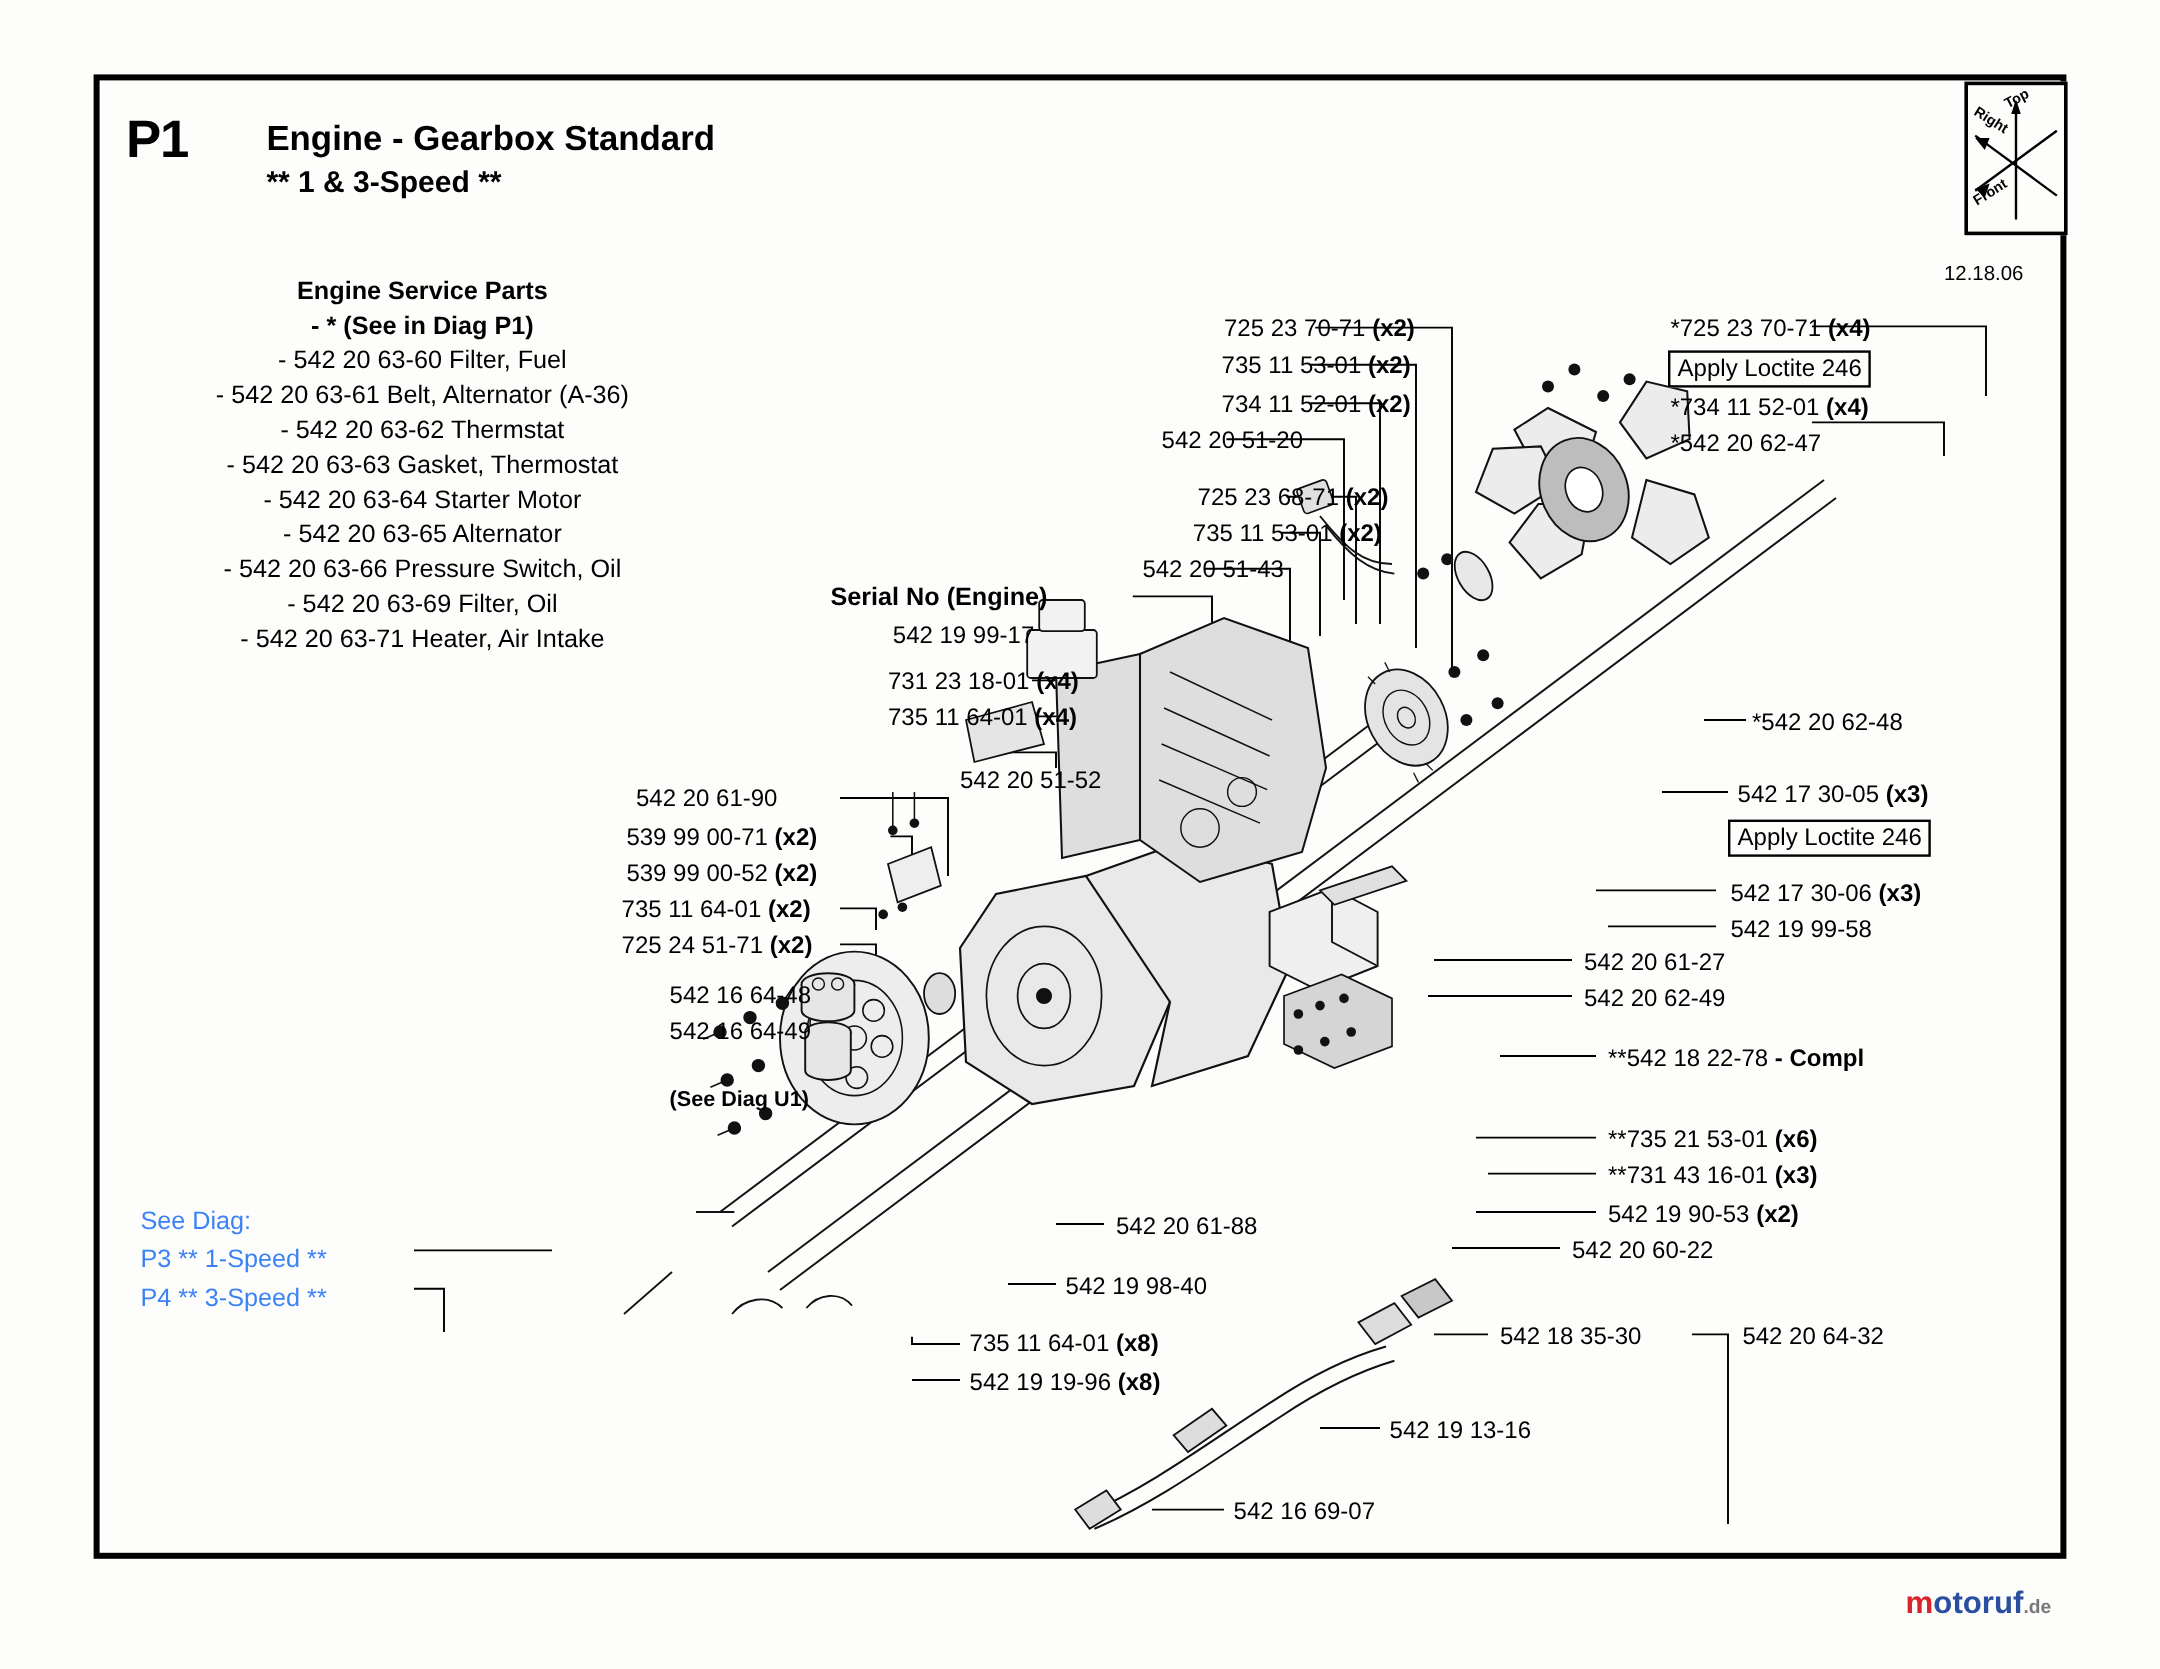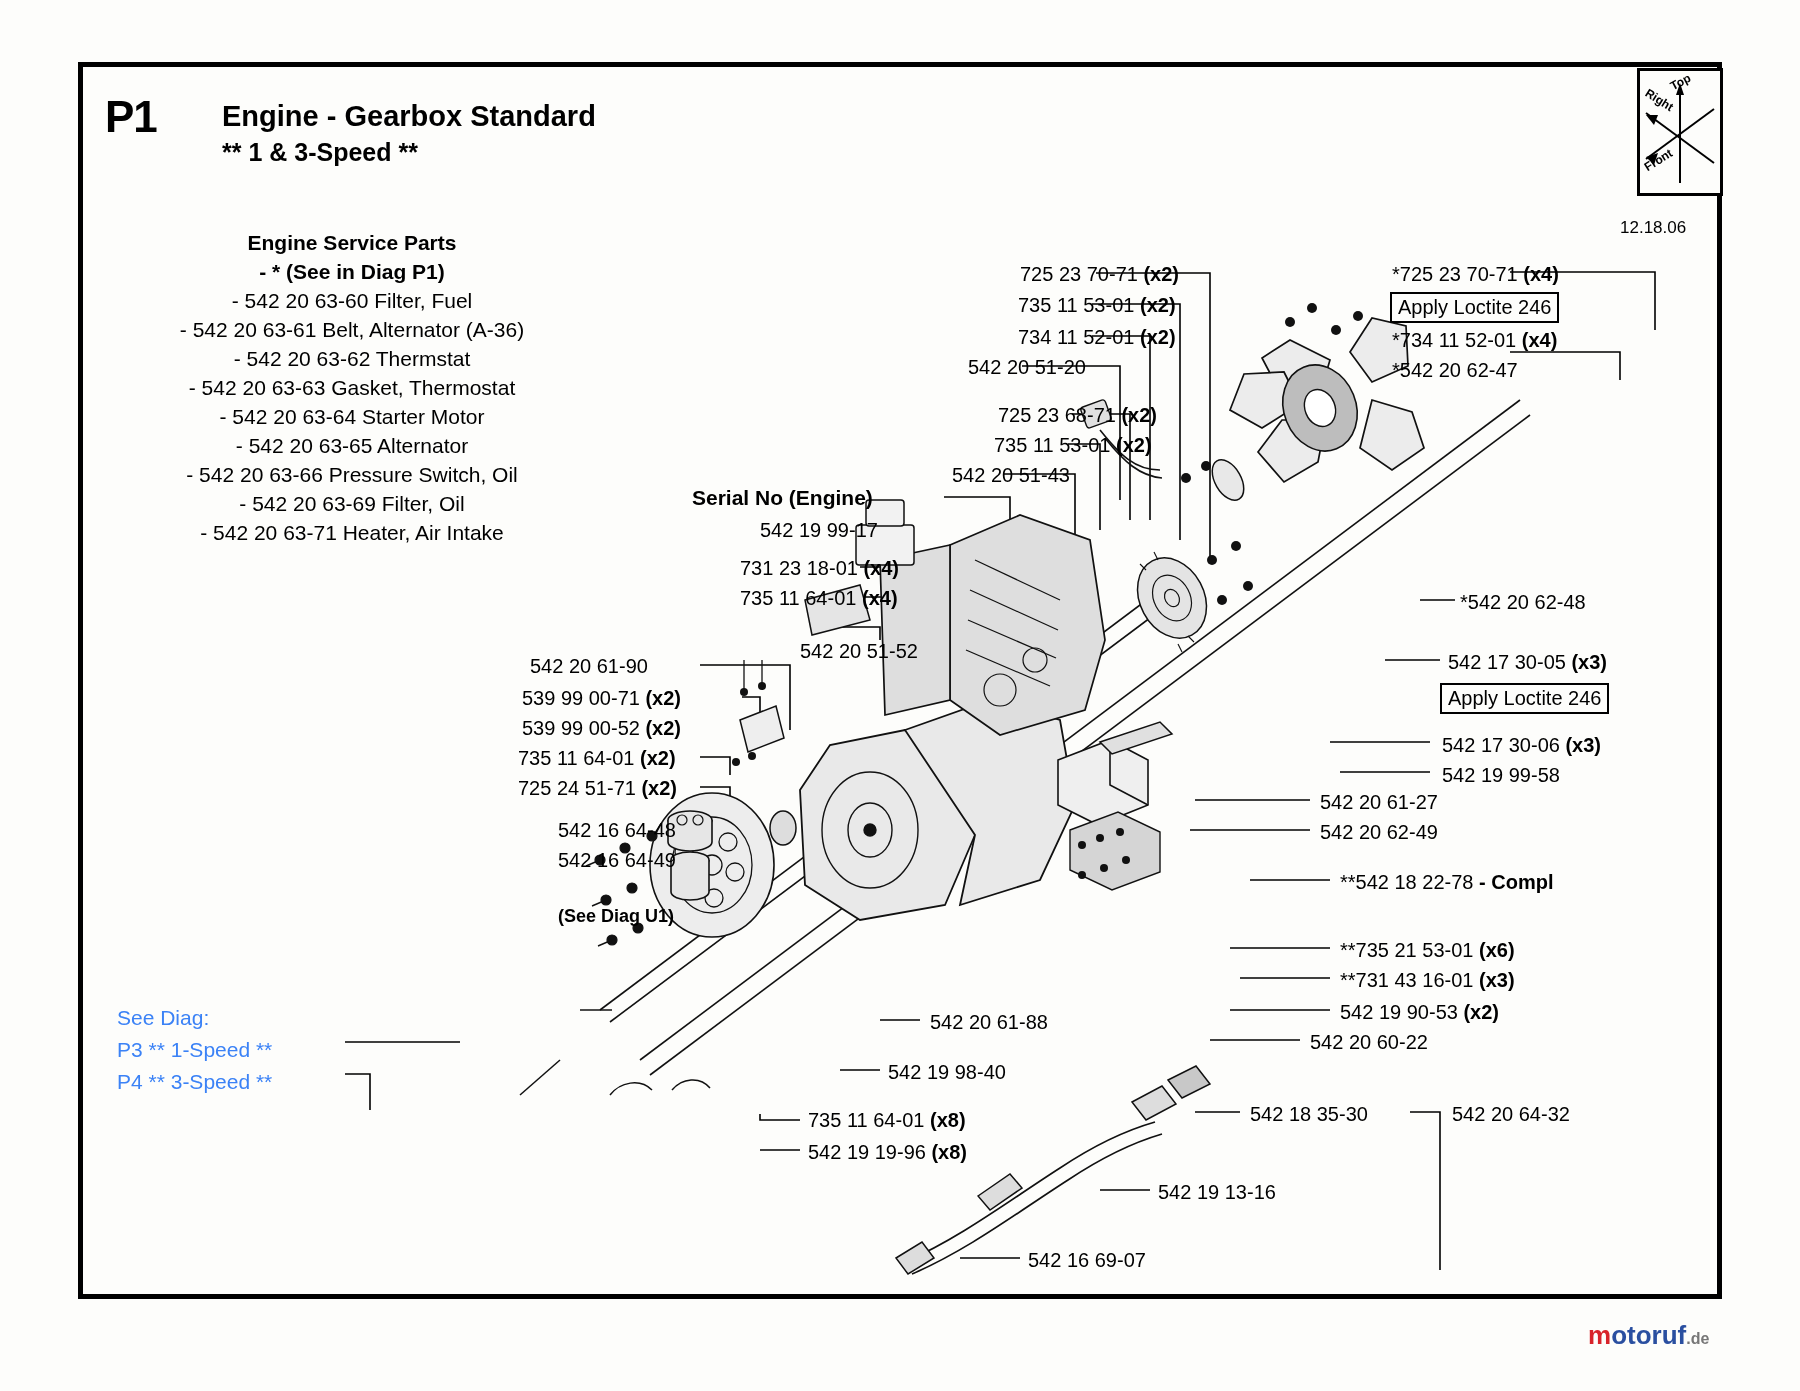--- a/index.html
+++ b/index.html
@@ -458,21 +458,21 @@
     <span>725 23 68-71</span> <span class="q">(x2)</span>
   </div>
   <div class="lbl" style="left:994px; top:435px;">
     <span>735 11 53-01</span> <span class="q">(x2)</span>
   </div>
   <div class="lbl" style="left:952px; top:465px;">
     <span>542 20 51-43</span>
   </div>
 
   <div class="lbl b" style="left:692px; top:488px; font-size:21px;">Serial No (Engine)</div>
-  <div class="lbl" style="left:760px; top:520px;text-align:right;">542 19 99-17</div>
+  <div class="lbl" style="left:744px; top:520px;text-align:right;">542 19 99-17</div>
 
   <div class="lbl" style="left:740px; top:558px;">
     <span>731 23 18-01</span> <span class="q">(x4)</span>
   </div>
   <div class="lbl" style="left:740px; top:588px;">
     <span>735 11 64-01</span> <span class="q">(x4)</span>
   </div>
   <div class="lbl" style="left:800px; top:641px;">
     <span>542 20 51-52</span>
   </div>

